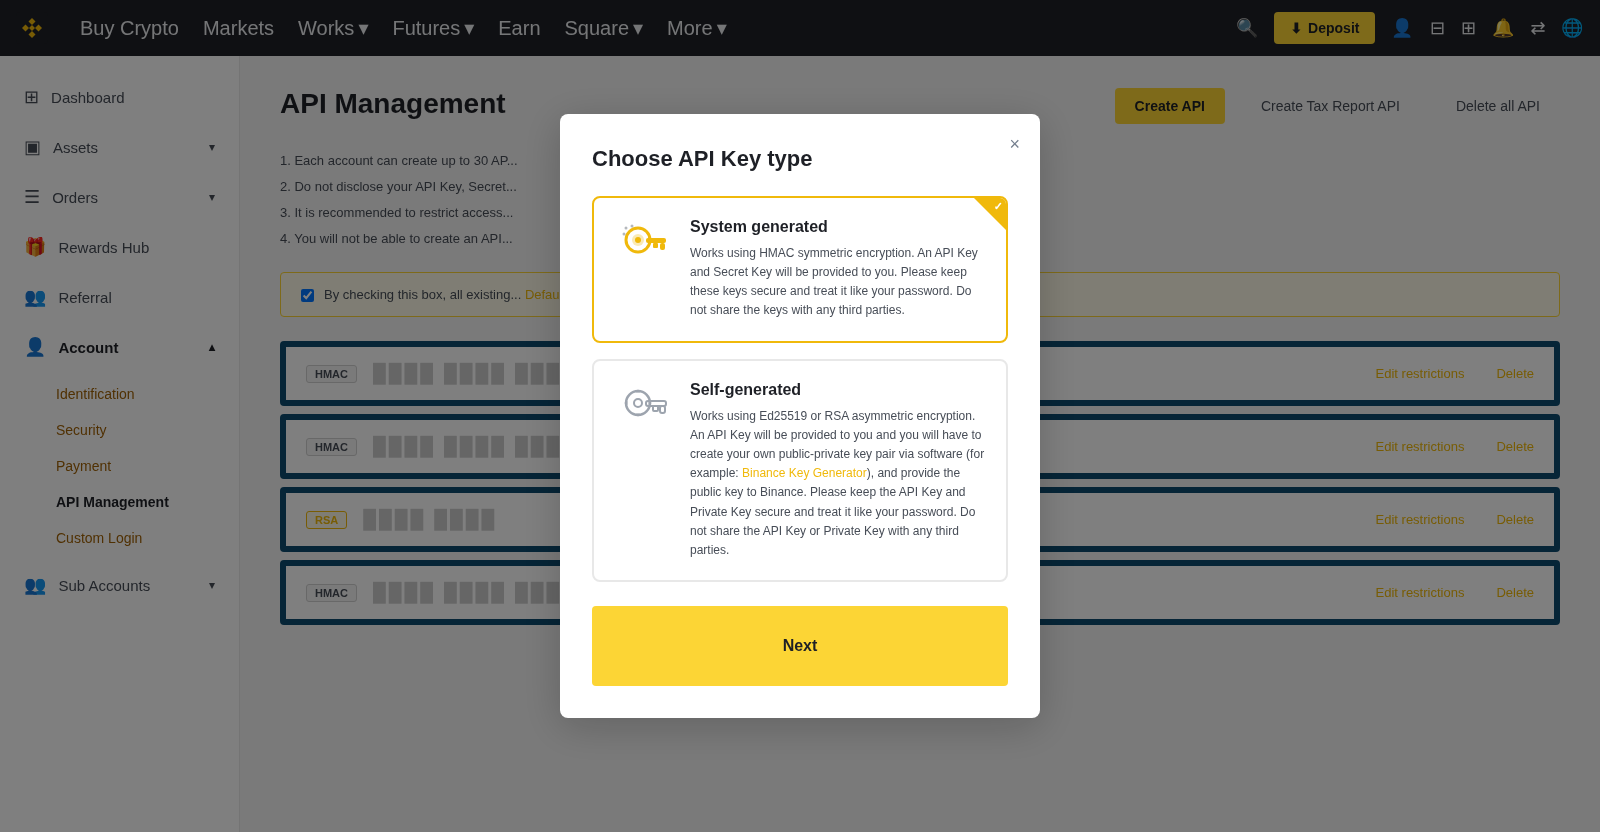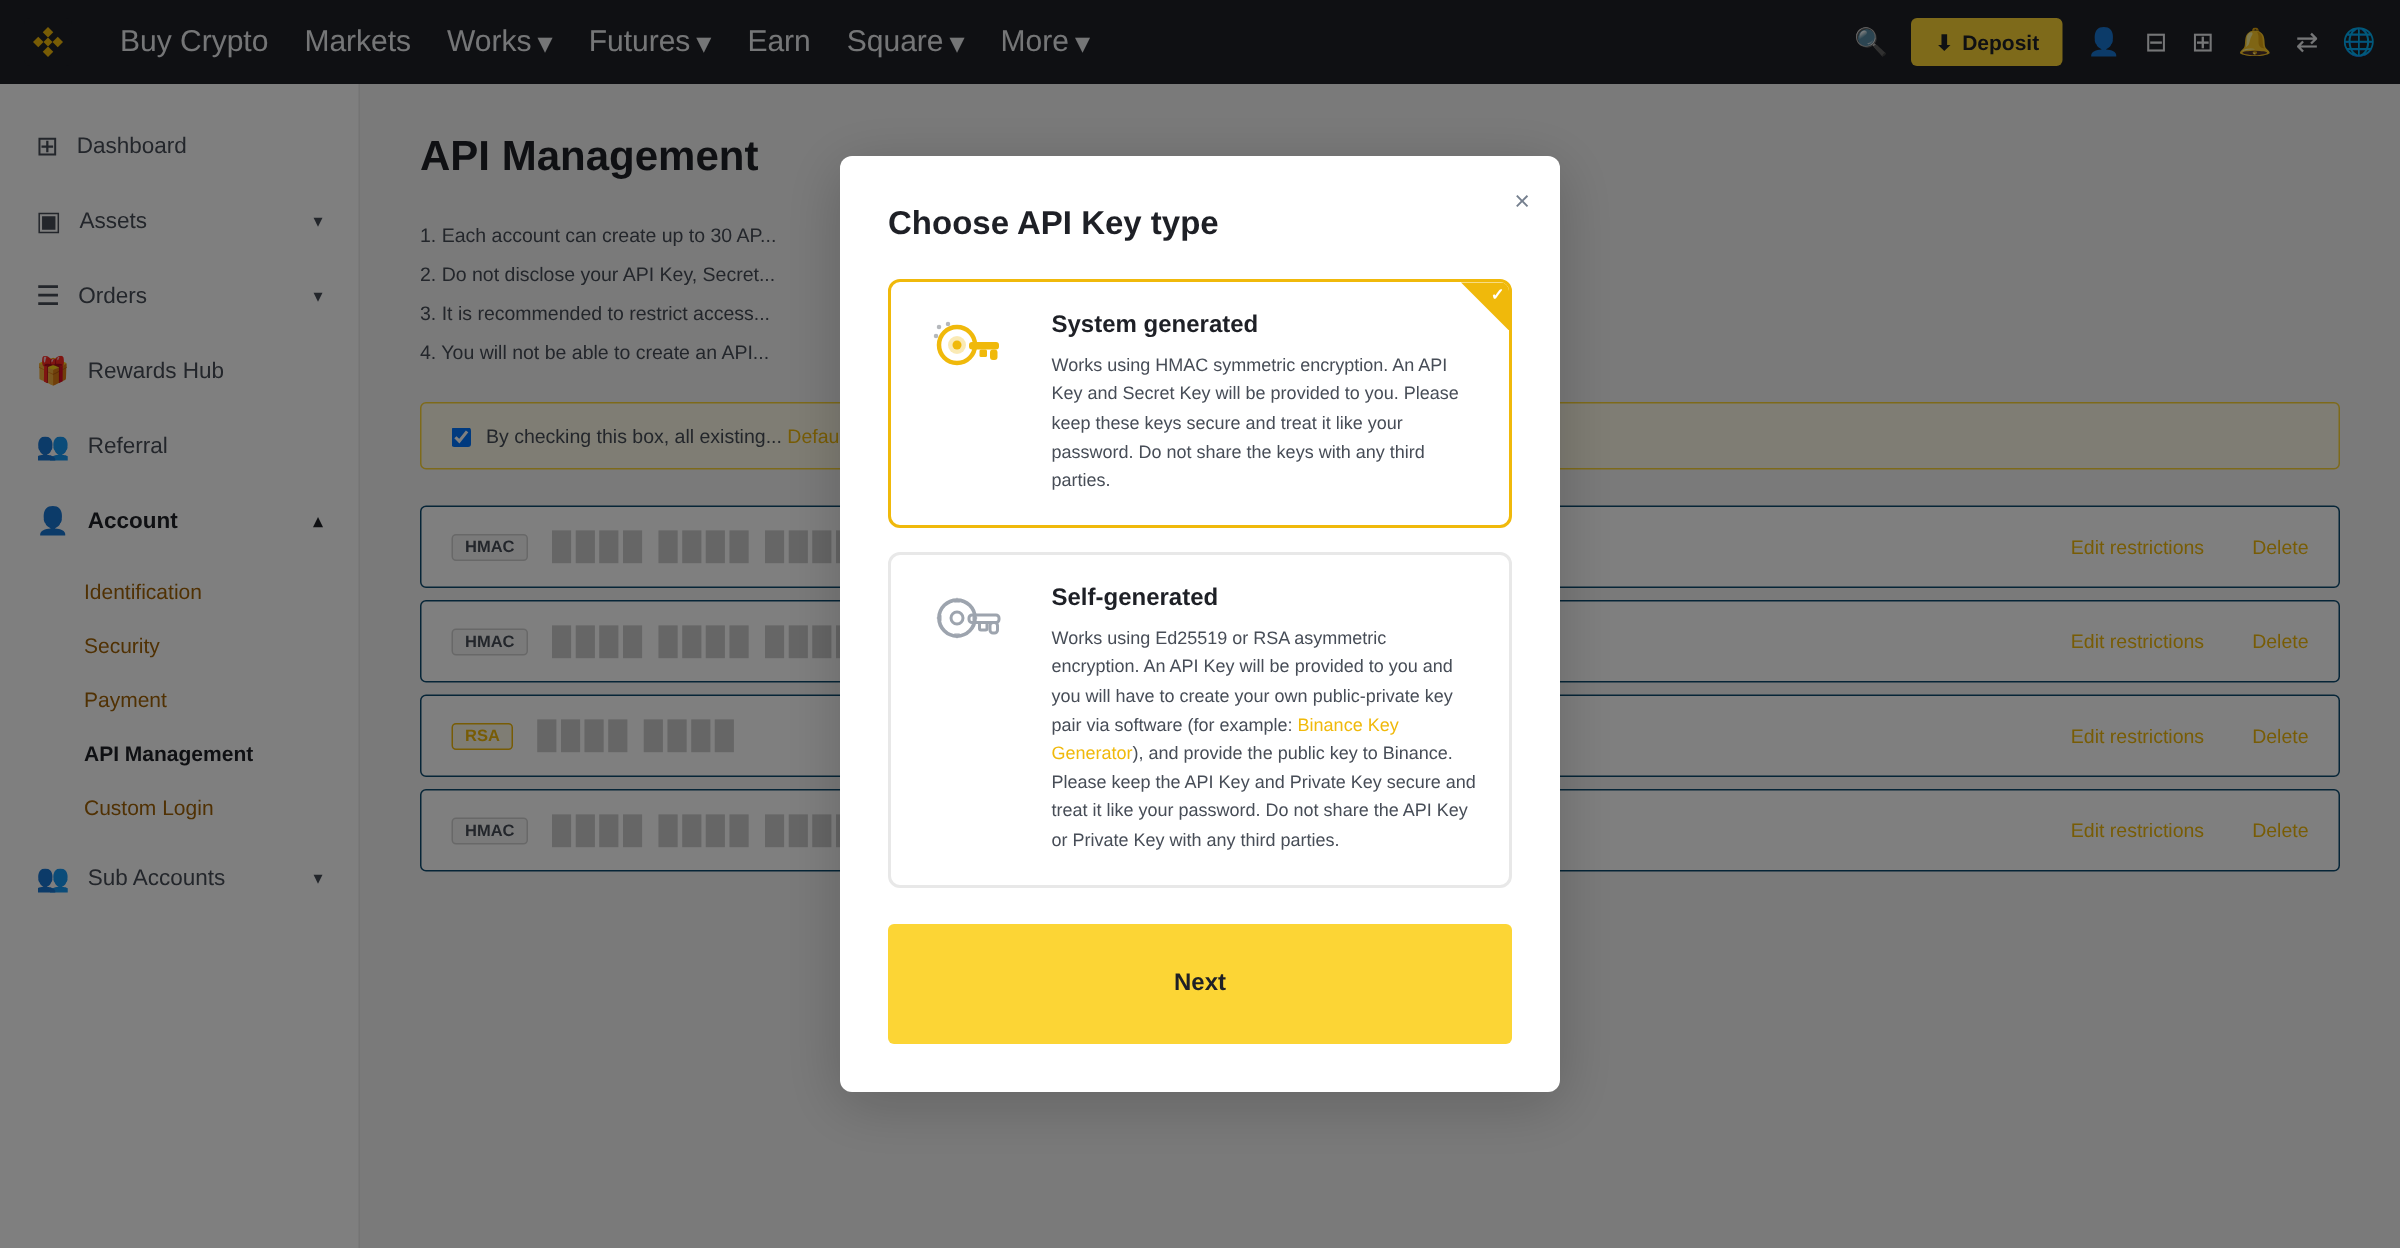--- a/index.html
+++ b/index.html
@@ -64,21 +64,21 @@
       padding: 14px 20px; margin-bottom: 24px; display: flex; align-items: flex-start; gap: 10px;
       font-size: 13px; color: #474d57;
     }
     .notice-checkbox { margin-top: 2px; }
     .notice-link { color: #f0b90b; text-decoration: none; }
 
     
     .api-table { width: 100%; }
     .api-row {
       display: flex; align-items: center; background: #fff;
-      border: 1px solid #0c4a6e; border-radius: 4px; padding: 16px 20px;
+      border: 6px solid #0c4a6e; border-radius: 4px; padding: 16px 20px;
       margin-bottom: 8px; gap: 16px;
     }
     .api-badge {
       padding: 2px 8px; border-radius: 3px; font-size: 11px; font-weight: 600;
       border: 1px solid #d0d0d0; color: #474d57; background: #f5f5f5;
     }
     .api-badge.rsa { color: #f0b90b; border-color: #f0b90b; background: #fefbe8; }
     .api-blur { letter-spacing: 3px; color: #ccc; font-size: 18px; flex: 1; }
     .api-actions { margin-left: auto; display: flex; gap: 32px; }
     .api-action-link { color: #f0b90b; text-decoration: none; font-size: 13px; cursor: pointer; }
@@ -99,21 +99,21 @@
     .modal-title { font-size: 22px; font-weight: 600; color: #1e2026; margin-bottom: 24px; }
     .modal-close {
       position: absolute; top: 20px; right: 20px;
       font-size: 18px; cursor: pointer; color: #76808f; background: none; border: none;
     }
 
     
     .key-option {
       border: 2px solid #e8e8e8; border-radius: 8px; padding: 20px;
       margin-bottom: 16px; cursor: pointer; display: flex; align-items: flex-start;
-      gap: 27px; position: relative; transition: border-color 0.2s;
+      gap: 16px; position: relative; transition: border-color 0.2s;
     }
     .key-option.selected { border-color: #f0b90b; }
     .key-option-icon { width: 60px; flex-shrink: 0; display: flex; align-items: center; justify-content: center; }
     .key-option-content { flex: 1; }
     .key-option-title { font-size: 16px; font-weight: 600; color: #1e2026; margin-bottom: 8px; }
     .key-option-desc { font-size: 12px; color: #474d57; line-height: 1.6; }
     .key-option-check {
       position: absolute; top: 0; right: 0;
       width: 32px; height: 32px; background: #f0b90b;
       clip-path: polygon(100% 0, 0 0, 100% 100%);
@@ -231,20 +231,25 @@
     <div class="sidebar-item">
       <span class="icon">👥</span>
       <span>Sub Accounts</span>
       <span class="chevron chevron-down"></span>
     </div>
   </aside>
 
   <main class="main">
     <div class="page-header">
       <h1 class="page-title">API Management</h1>
+      <div class="header-actions">
+        <button class="btn-primary">Create API</button>
+        <button class="btn-ghost">Create Tax Report API</button>
+        <button class="btn-ghost">Delete all API</button>
+      </div>
     </div>
 
     <div class="notes">
       <div>1. Each account can create up to 30 AP...</div>
       <div>2. Do not disclose your API Key, Secret...</div>
       <div>3. It is recommended to restrict access...</div>
       <div>4. You will not be able to create an API...</div>
     </div>
 
     <div class="notice-box">

